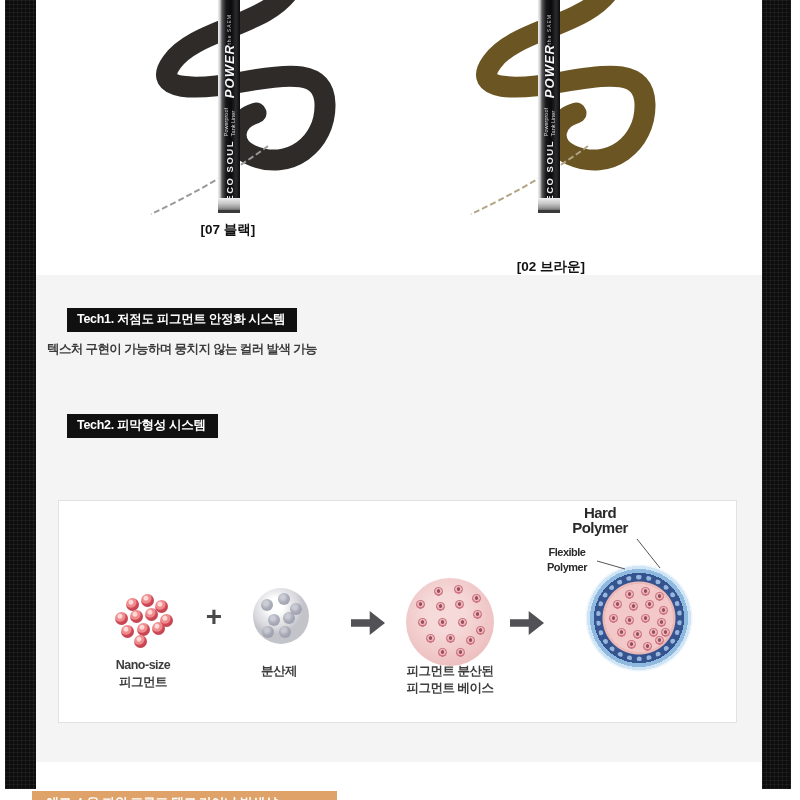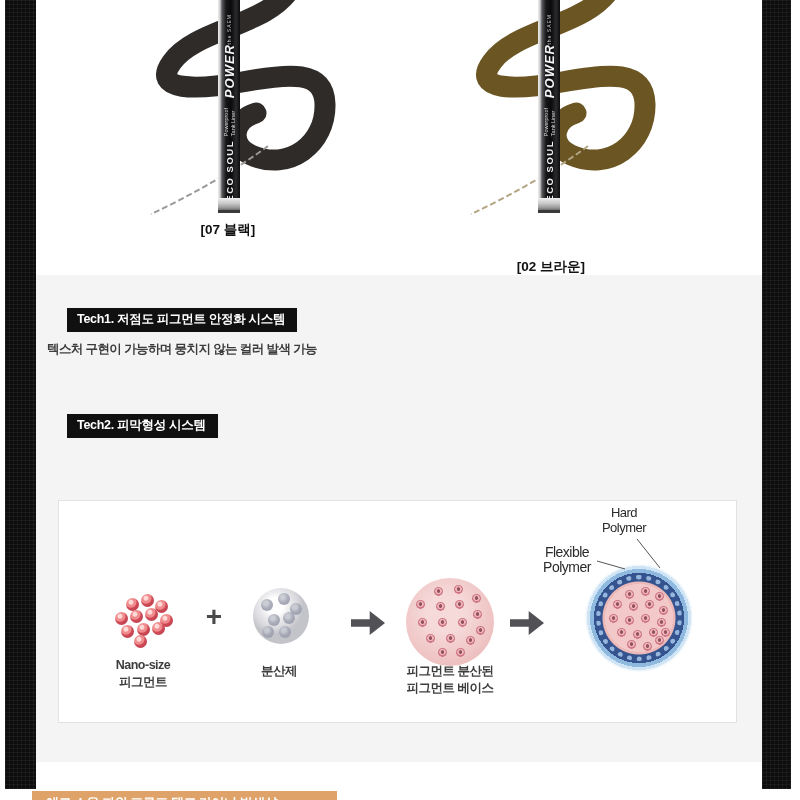--- a/index.html
+++ b/index.html
@@ -65,22 +65,22 @@
       background:radial-gradient(circle at 45% 40%, #f6dada 0 18px, #efc3c3 48px, #e6b0b0 75px, #dfa8a8 100%);}
   .pig-dot{position:absolute;width:9px;height:9px;border-radius:50%;
       background:radial-gradient(circle at 50% 45%, #96505e 0 1.5px, #eab6b8 2px 3px, #cf7383 3.5px 4.5px, rgba(0,0,0,0) 5px);}
   .final-circle{position:absolute;left:526px;top:63px;width:108px;height:108px;border-radius:50%;
       background:radial-gradient(circle at 50% 50%, #f2c8c8 0 34px, #ecb9b9 34px 36px, #35548f 37px 45px, #8fb9de 45px 49px, #cfe4f4 49px 52px, rgba(223,238,249,0.55) 52px 53px, rgba(255,255,255,0) 54px);}
   .dotted-ring{position:absolute;inset:11px;border-radius:50%;border:5px dotted rgba(168,200,236,0.85);box-sizing:border-box;}
   .final-dots{position:absolute;inset:20px;}
   .lbl-nano{left:34px;top:156px;width:100px;}
   .lbl-disp{left:170px;top:162px;width:100px;}
   .lbl-base{left:331px;top:162px;width:120px;}
-  .lbl-hard{left:520px;top:4px;width:90px;font-weight:normal;color:#2a2a2a;font-size:13px;line-height:15px;}
-  .lbl-flex{left:462px;top:44px;width:92px;font-weight:normal;color:#2a2a2a;font-size:14px;line-height:15px;}
+  .lbl-hard{left:496px;top:4px;width:90px;font-weight:bold;color:#2a2a2a;font-size:15px;line-height:15px;}
+  .lbl-flex{left:462px;top:44px;width:92px;font-weight:bold;color:#2a2a2a;font-size:11px;line-height:15px;}
   .leader-svg{position:absolute;left:0;top:0;width:679px;height:223px;pointer-events:none;}
 
   
   .footer-strip{position:absolute;left:32px;top:791px;width:305px;height:30px;
                 background:#dfa269;color:#fff;font-size:13px;font-weight:bold;
                 padding:3px 0 0 14px;box-sizing:border-box;letter-spacing:-0.5px;}
 </style>
 </head>
 <body>
 

